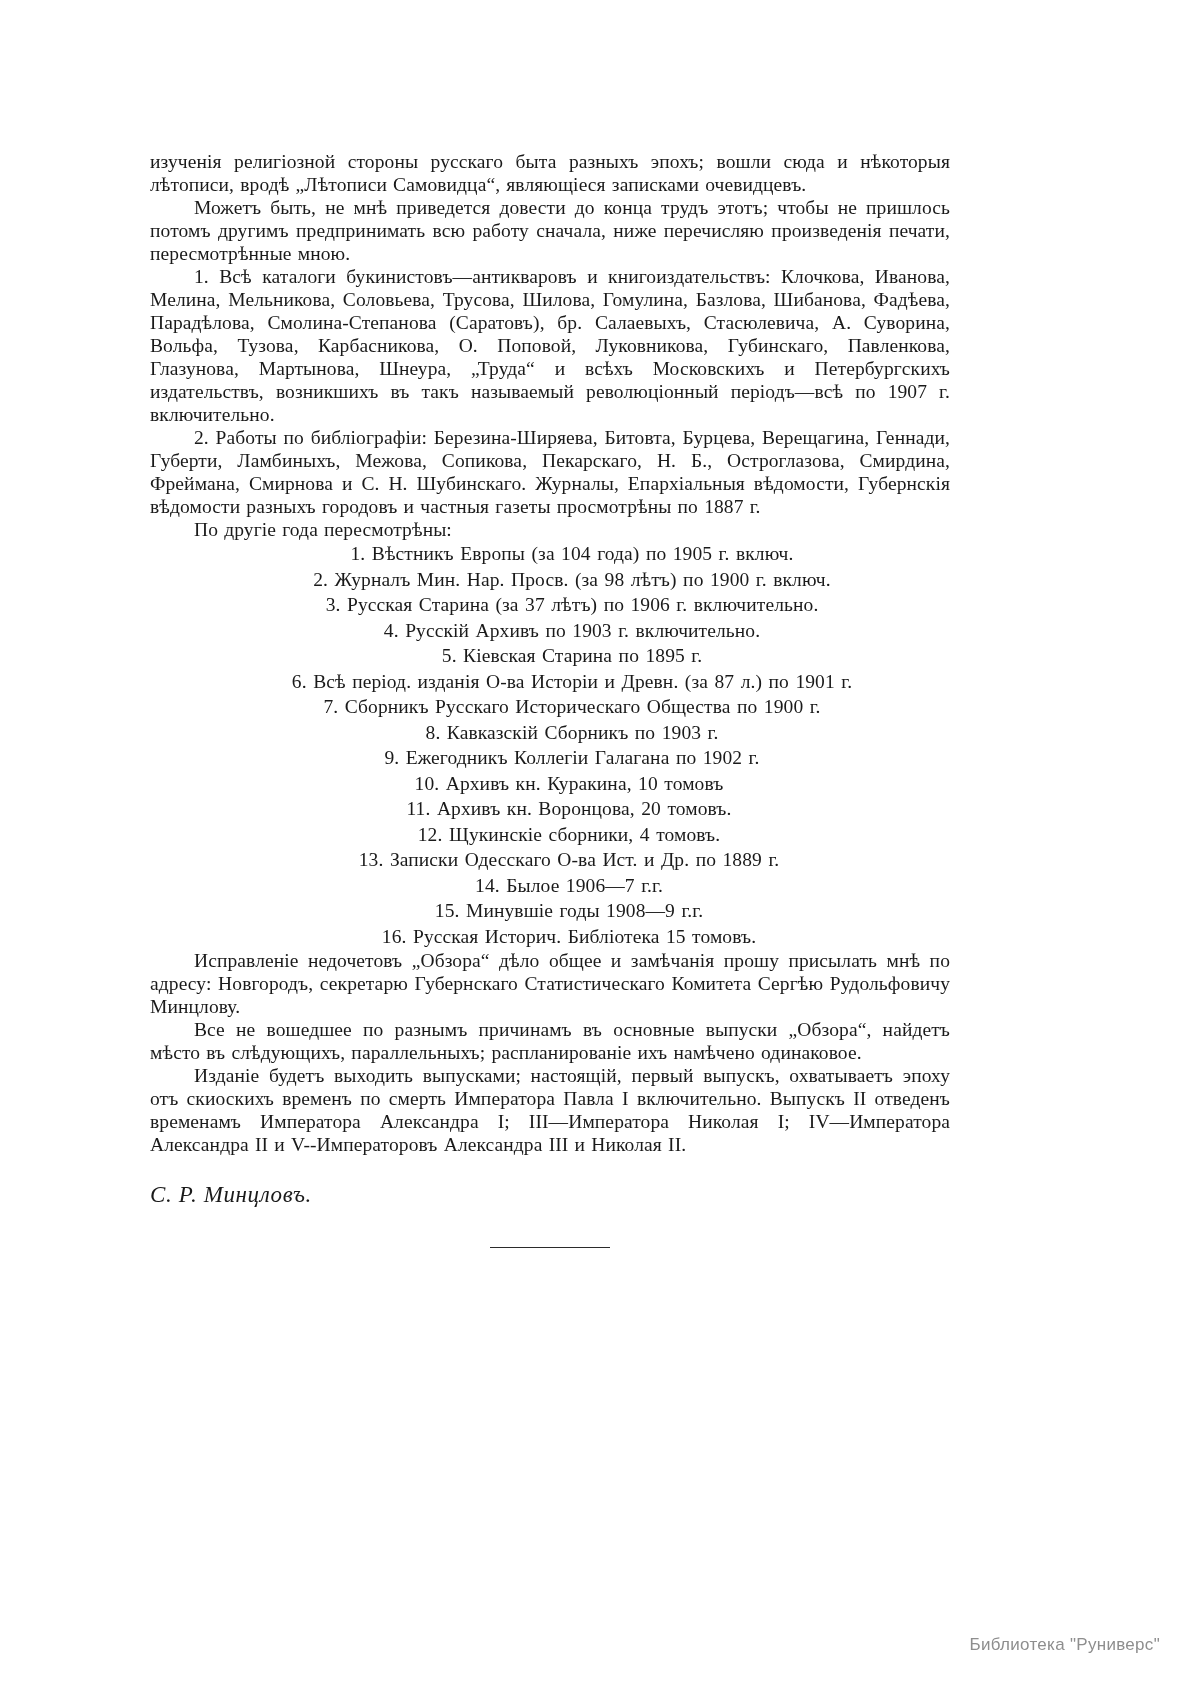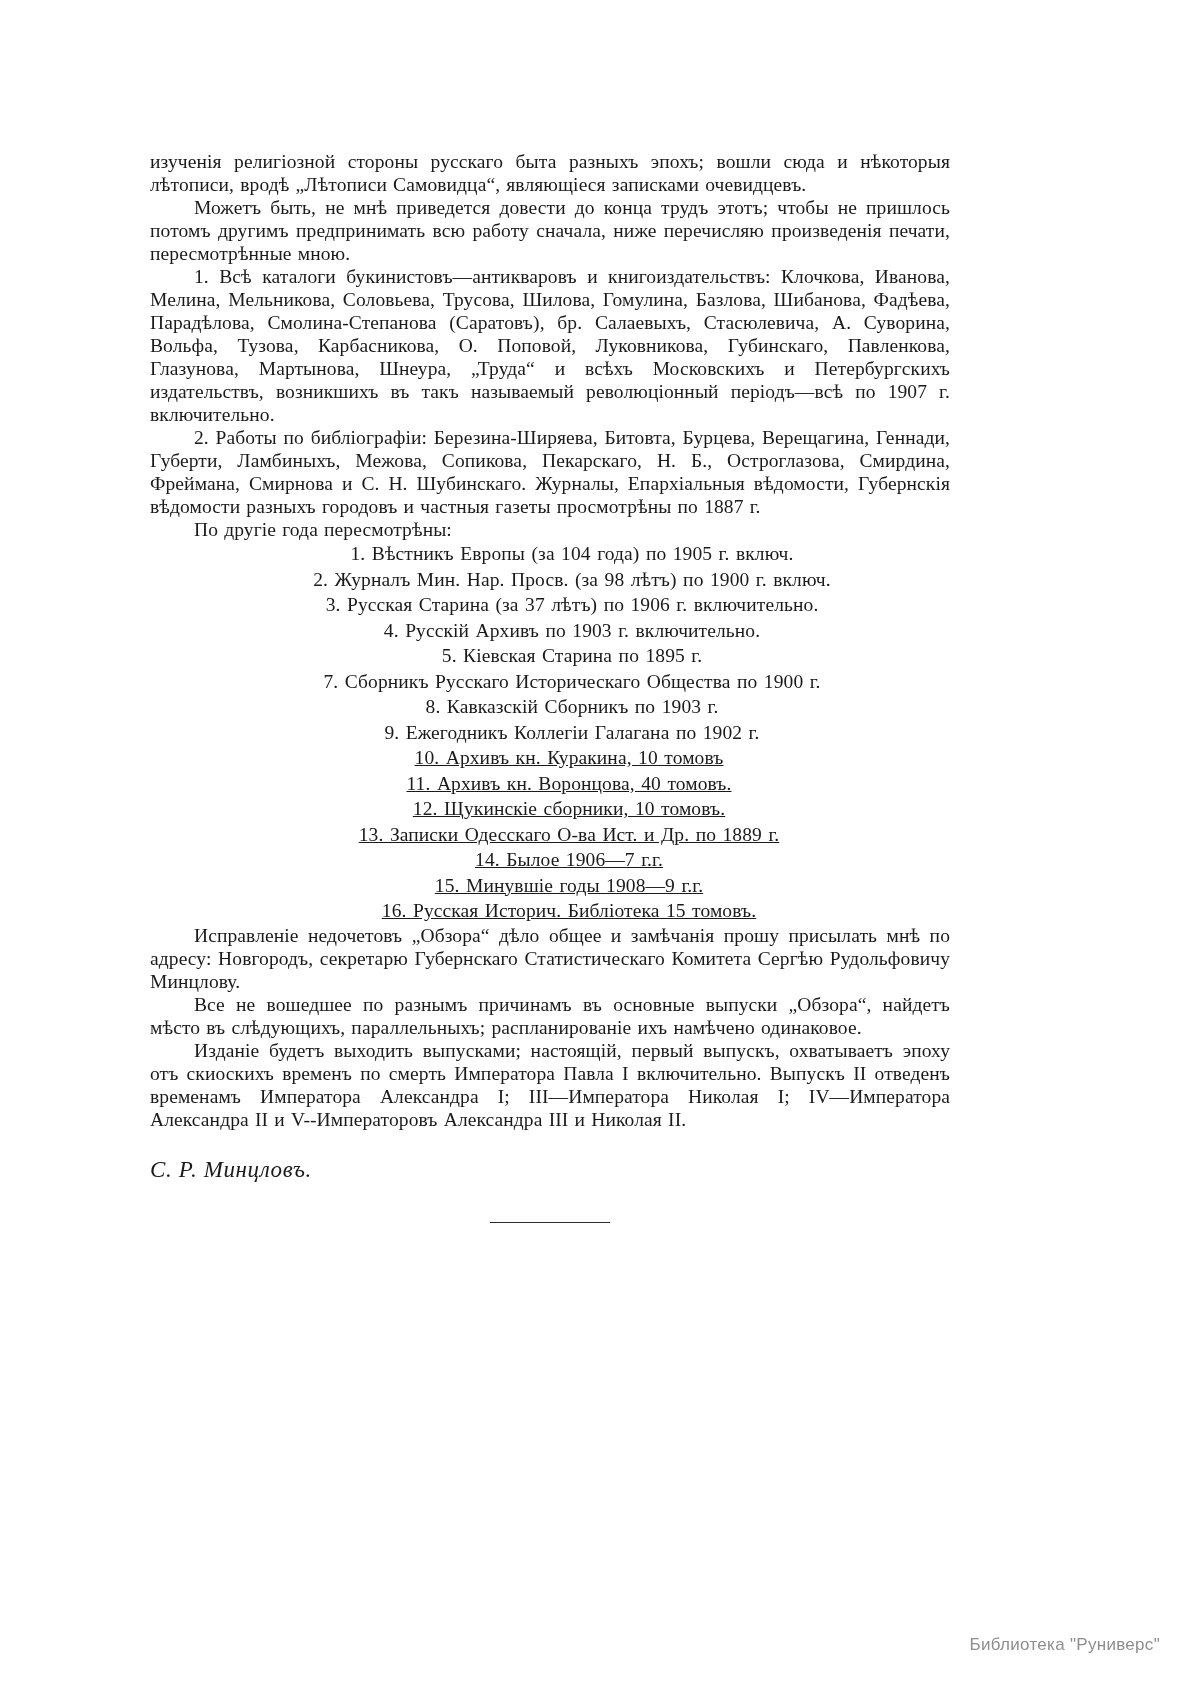--- a/index.html
+++ b/index.html
@@ -41,21 +41,20 @@
     line-height: 25.5px;
     text-align: center;
     text-indent: 44px;
     margin: 0;
     white-space: nowrap;
     letter-spacing: 0.1px;
     word-spacing: 1.5px;
   }
   .listline.wide {
     text-indent: 38px;
-    text-decoration: underline;
   }
   .signature {
     margin-top: 26px;
     padding-right: 58px;
     font-style: italic;
     font-size: 23px;
     letter-spacing: 0.6px;
   }
   .rule-wrap {
     margin-top: 26px;
@@ -92,26 +91,27 @@
   <p class="para">2. Работы по библіографіи: Березина-Ширяева, Битовта, Бурцева, Верещагина, Геннади, Губерти, Ламбиныхъ, Межова, Сопикова, Пекарскаго, Н. Б., Остроглазова, Смирдина, Фреймана, Смирнова и С. Н. Шубинскаго. Журналы, Епархіальныя вѣдомости, Губернскія вѣдомости разныхъ городовъ и частныя газеты просмотрѣны по 1887 г.</p>
 
   <p class="para">По другіе года пересмотрѣны:</p>
 
   <div class="list">
     <p class="listline">1. Вѣстникъ Европы (за 104 года) по 1905 г. включ.</p>
     <p class="listline">2. Журналъ Мин. Нар. Просв. (за 98 лѣтъ) по 1900 г. включ.</p>
     <p class="listline">3. Русская Старина (за 37 лѣтъ) по 1906 г. включительно.</p>
     <p class="listline">4. Русскій Архивъ по 1903 г. включительно.</p>
     <p class="listline">5. Кіевская Старина по 1895 г.</p>
+    <p class="listline">6. Всѣ період. изданія О-ва Исторіи и Древн. (за 87 л.) по 1901 г.</p>
     <p class="listline">7. Сборникъ Русскаго Историческаго Общества по 1900 г.</p>
     <p class="listline">8. Кавказскій Сборникъ по 1903 г.</p>
     <p class="listline">9. Ежегодникъ Коллегіи Галагана по 1902 г.</p>
     <p class="listline wide">10. Архивъ кн. Куракина, 10 томовъ</p>
-    <p class="listline wide">11. Архивъ кн. Воронцова, 40 томовъ.</p>
-    <p class="listline wide">12. Щукинскіе сборники, 10 томовъ.</p>
+    <p class="listline wide">11. Архивъ кн. Воронцова, 20 томовъ.</p>
+    <p class="listline wide">12. Щукинскіе сборники, 4 томовъ.</p>
     <p class="listline wide">13. Записки Одесскаго О-ва Ист. и Др. по 1889 г.</p>
     <p class="listline wide">14. Былое 1906—7 г.г.</p>
     <p class="listline wide">15. Минувшіе годы 1908—9 г.г.</p>
     <p class="listline wide">16. Русская Историч. Библіотека 15 томовъ.</p>
   </div>
 
   <p class="para">Исправленіе недочетовъ „Обзора“ дѣло общее и замѣчанія прошу присылать мнѣ по адресу: Новгородъ, секретарю Губернскаго Статистическаго Комитета Сергѣю Рудольфовичу Минцлову.</p>
 
   <p class="para">Все не вошедшее по разнымъ причинамъ въ основные выпуски „Обзора“, найдетъ мѣсто въ слѣдующихъ, параллельныхъ; распланированіе ихъ намѣчено одинаковое.</p>
 

